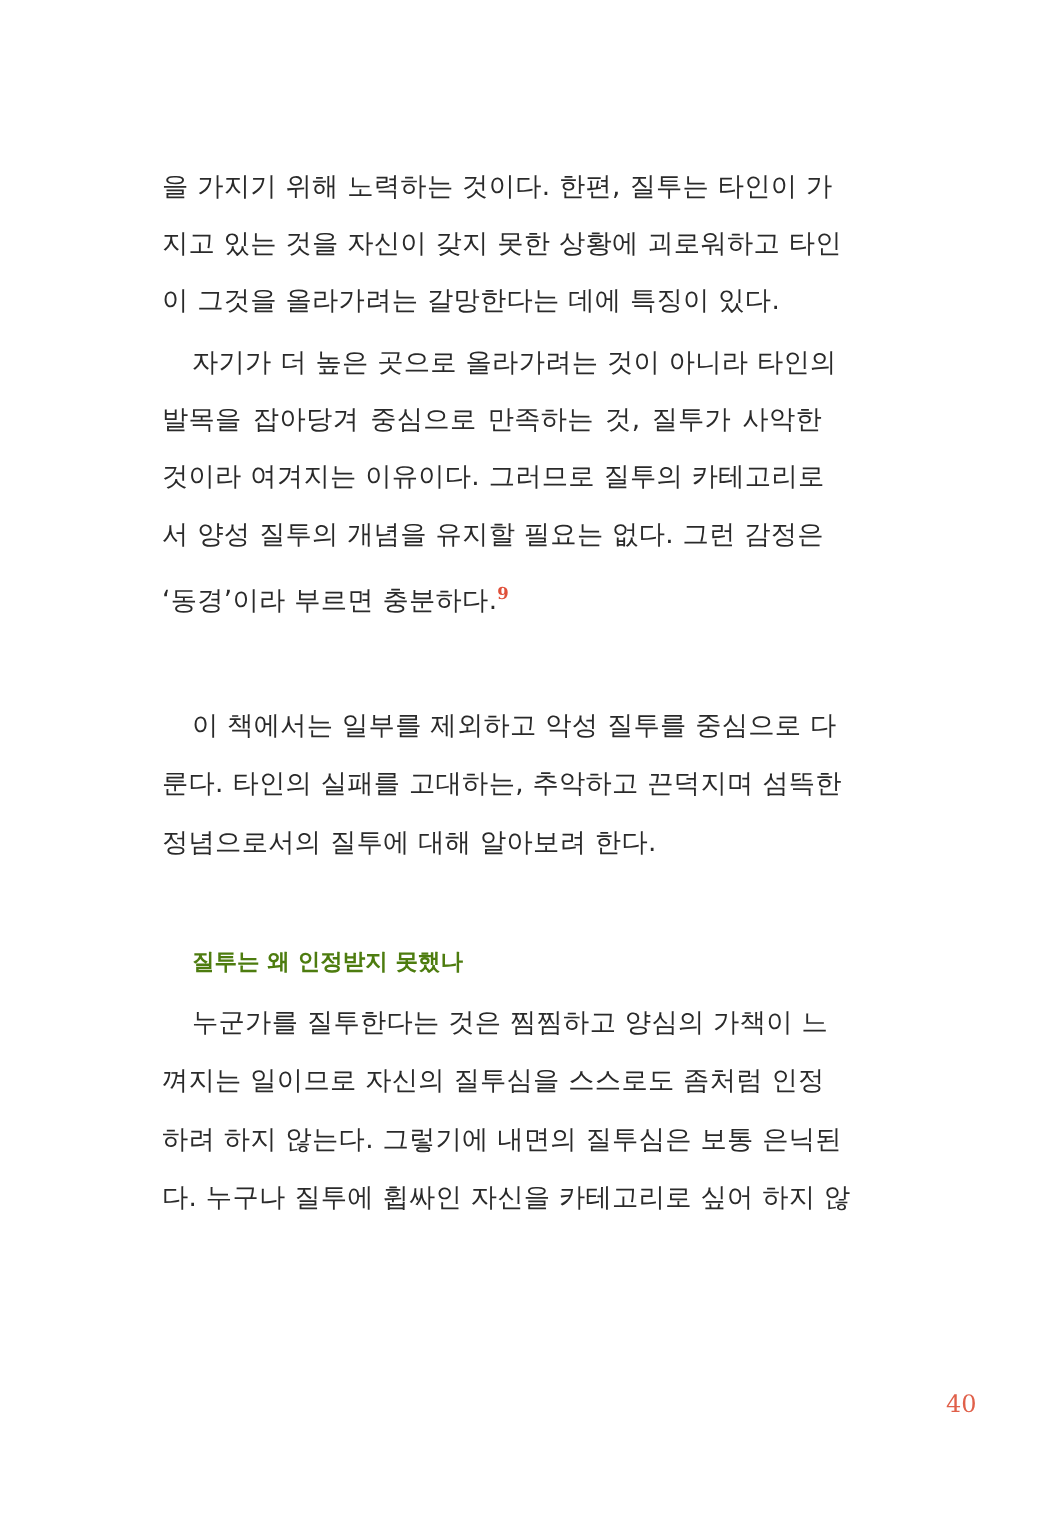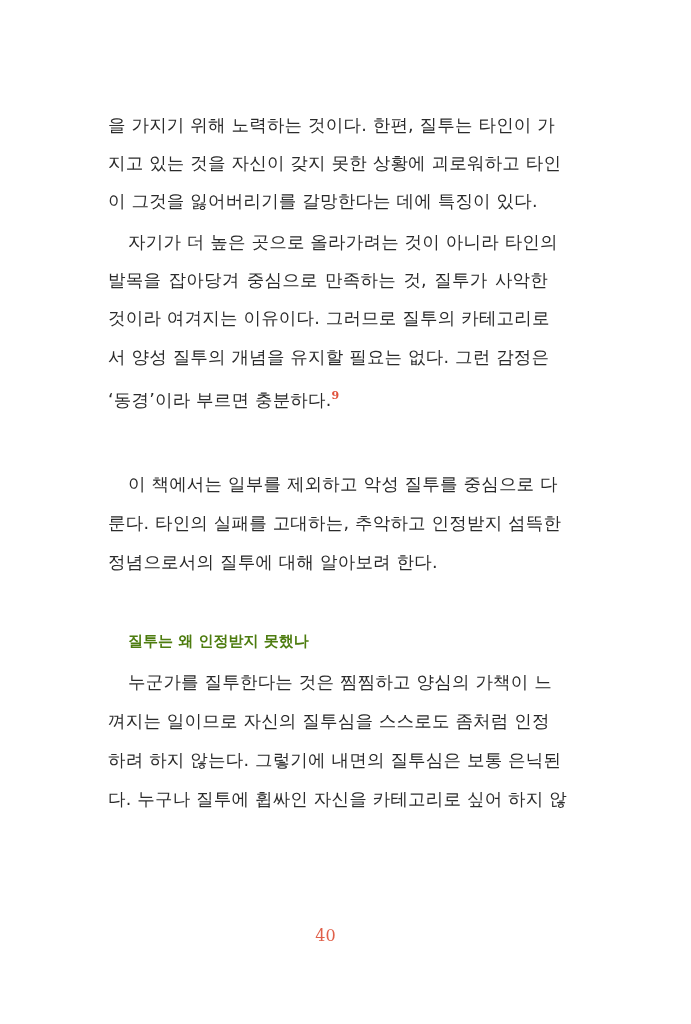--- a/index.html
+++ b/index.html
@@ -14,43 +14,43 @@
   }
   .line.last { text-align-last: left; }
   .line.indent { padding-left: 20px; width: 420px; }
   .fn { color: #e0503a; font-family: "DejaVu Serif", serif; font-size: 11px; vertical-align: super; font-weight: bold; }
   .heading {
     position: absolute; left: 128px;
     font-family: "DejaVu Sans", sans-serif; font-weight: bold;
     font-size: 15px; color: #4d7c0f; white-space: nowrap;
   }
   .page-number {
-    position: absolute; left: 0; width: 651px; top: 926px; text-align: center;
+    position: absolute; left: 0; width: 651px; top: 926px; text-align: right;
     font-family: "DejaVu Serif", serif; font-size: 16px; color: #e0604a;
   }
 </style>
 </head>
 <body>
 
 <div class="page">
 
   <div class="line" style="top:113px">을 가지기 위해 노력하는 것이다. 한편, 질투는 타인이 가</div>
   <div class="line" style="top:151px">지고 있는 것을 자신이 갖지 못한 상황에 괴로워하고 타인</div>
-  <div class="line last" style="top:189px">이 그것을 잃어버리기를 갈망한다는 데에 특징이 있다.</div>
+  <div class="line last" style="top:189px">이 그것을 올라가려는 갈망한다는 데에 특징이 있다.</div>
 
   <div class="line indent" style="top:230px">자기가 더 높은 곳으로 올라가려는 것이 아니라 타인의</div>
   <div class="line" style="top:268px">발목을 잡아당겨 중심으로 만족하는 것, 질투가 사악한</div>
   <div class="line" style="top:306px">것이라 여겨지는 이유이다. 그러므로 질투의 카테고리로</div>
   <div class="line" style="top:345px">서 양성 질투의 개념을 유지할 필요는 없다. 그런 감정은</div>
   <div class="line last" style="top:384px">
     <span>‘동경’이라 부르면 충분하다.</span><span class="fn">9</span>
   </div>
 
   <div class="line indent" style="top:472px">이 책에서는 일부를 제외하고 악성 질투를 중심으로 다</div>
-  <div class="line" style="top:511px">룬다. 타인의 실패를 고대하는, 추악하고 인정받지 섬뜩한</div>
+  <div class="line" style="top:511px">룬다. 타인의 실패를 고대하는, 추악하고 끈덕지며 섬뜩한</div>
   <div class="line last" style="top:550px">정념으로서의 질투에 대해 알아보려 한다.</div>
 
   <div class="heading" style="top:632px">질투는 왜 인정받지 못했나</div>
 
   <div class="line indent" style="top:670px">누군가를 질투한다는 것은 찜찜하고 양심의 가책이 느</div>
   <div class="line" style="top:709px">껴지는 일이므로 자신의 질투심을 스스로도 좀처럼 인정</div>
   <div class="line" style="top:748px">하려 하지 않는다. 그렇기에 내면의 질투심은 보통 은닉된</div>
   <div class="line" style="top:787px">다. 누구나 질투에 휩싸인 자신을 카테고리로 싶어 하지 않</div>
 
   <div class="page-number">40</div>

